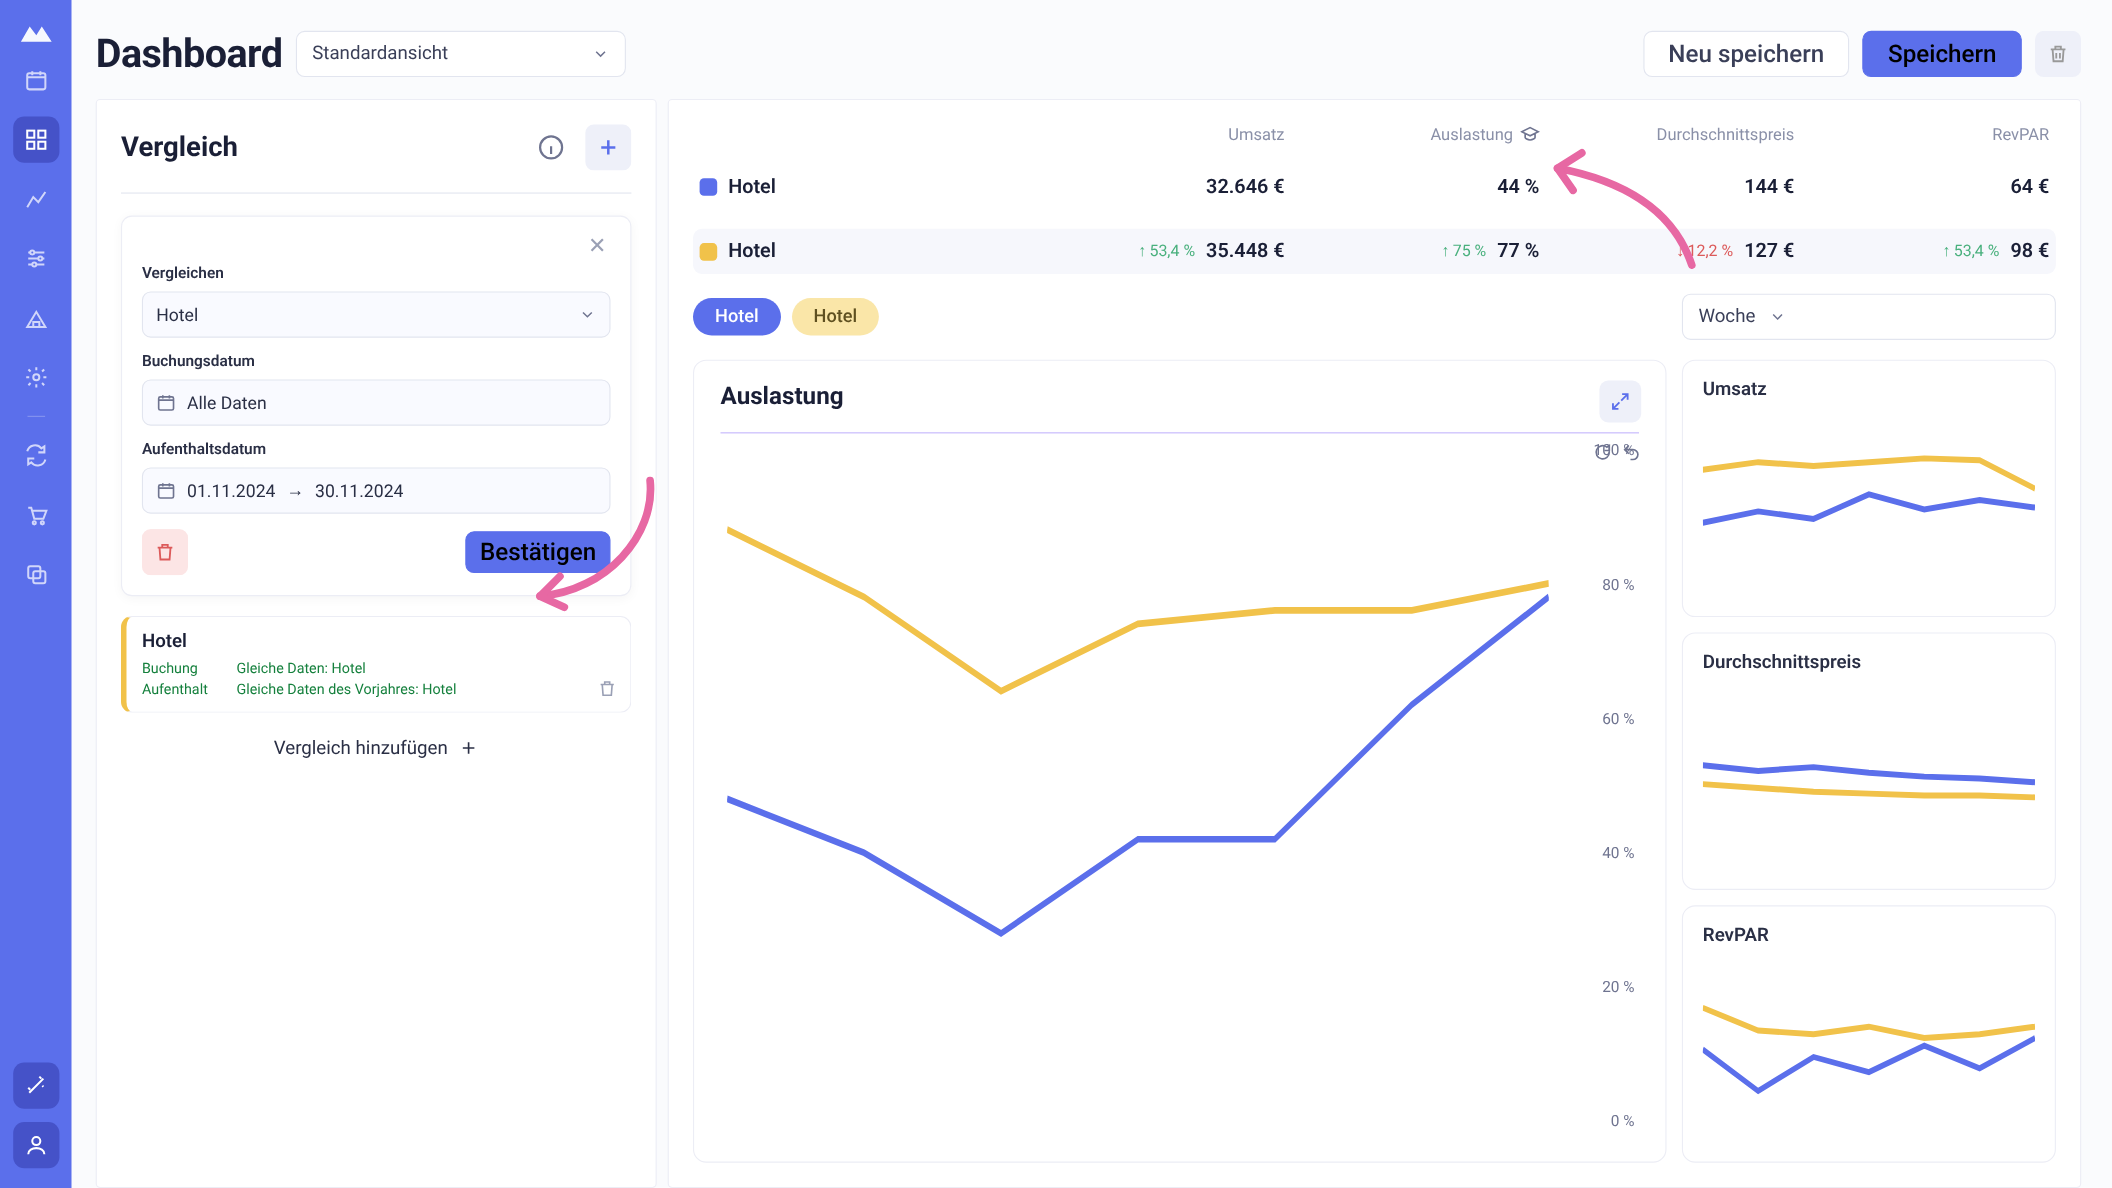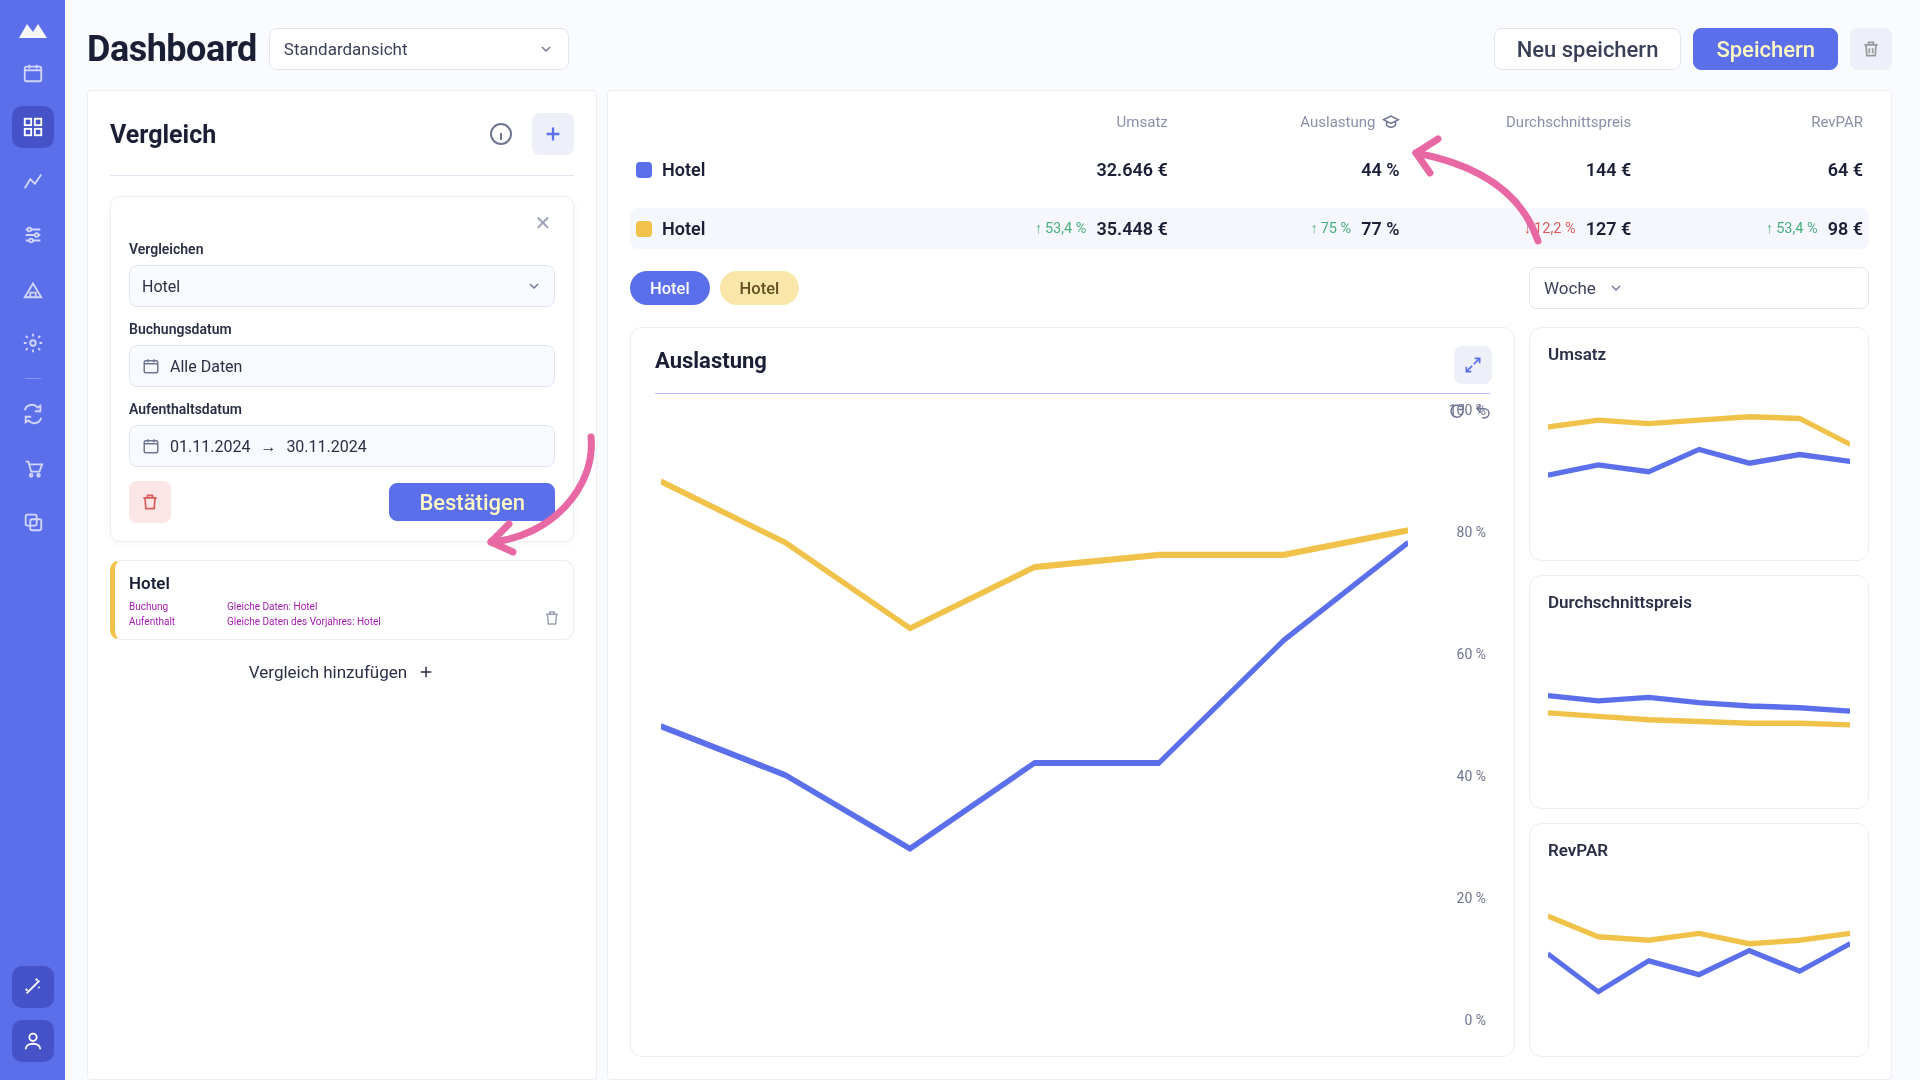--- a/index.html
+++ b/index.html
@@ -12,22 +12,22 @@
 .nav-icon.active{background:#4552c8;color:#fff}
 .nav-divider{width:16px;height:1px;background:#8694f0;margin:2px 0}
 .nav-spacer{flex:1}
 .main{flex:1;padding:28px 28px 0 22px;display:flex;flex-direction:column;gap:20px}
 .topbar{display:flex;align-items:center;gap:12px}
 .title{font-size:36px;font-weight:700;letter-spacing:-0.5px}
 .select{height:42px;border:1.5px solid #e2e5ef;border-radius:8px;background:#fff;display:flex;align-items:center;padding:0 14px;gap:12px;font-size:17px;color:#3a3f58;cursor:pointer}
 .select.wide{min-width:300px;justify-content:space-between}
 .spacer{flex:1}
 .btn{height:42px;padding:0 22px;border-radius:8px;border:1.5px solid #e2e5ef;background:#fff;font-size:22px;font-weight:500;color:#3a3f58;cursor:pointer;display:flex;align-items:center}
-.btn.primary{background:#5b6feb;color:#fef9c3;border-color:#5b6feb}
-.btn.sm{height:38px;padding:0 29px}
+.btn.primary{background:#5b6feb;color:#000000;border-color:#5b6feb}
+.btn.sm{height:38px;padding:0 12px}
 .iconbtn{width:42px;height:42px;border-radius:8px;display:flex;align-items:center;justify-content:center;cursor:pointer;border:1.5px solid transparent}
 .iconbtn.box{background:#eef0f9;color:#5b6feb}
 .iconbtn.plain{background:#eef0f9;color:#999}
 .iconbtn.danger{background:#fce5e5;color:#dc5a5a}
 .content{display:flex;gap:10px;flex:1;min-height:0}
 .panel{background:#fff;border:1.5px solid #ecedf5;border-radius:4px;padding:22px}
 .panel.compare{width:510px;display:flex;flex-direction:column;gap:18px}
 .panel.data{flex:1;display:flex;flex-direction:column;gap:18px}
 .phead{display:flex;align-items:center;gap:10px}
 .phead h2{font-size:25px;font-weight:700;flex:1}
@@ -35,21 +35,21 @@
 .card{background:#fff;border:1px solid #ecedf5;border-radius:10px;padding:14px 18px 18px}
 .card.edit{box-shadow:0 2px 10px rgba(0,0,0,0.04)}
 .closebar{display:flex;justify-content:flex-end;margin-bottom:6px}
 .close-x{color:#9aa0b5;cursor:pointer;font-size:20px;width:24px;text-align:center}
 .label{font-size:14px;font-weight:600;color:#2a2f45;margin-bottom:8px}
 .field{height:42px;border:1.5px solid #e2e5ef;background:#f9faff;border-radius:8px;display:flex;align-items:center;padding:0 12px;gap:10px;font-size:16px;color:#2a2f45;margin-bottom:14px}
 .field svg{color:#6f7490}
 .actions{display:flex;align-items:center;justify-content:space-between;margin-top:6px}
 .saved-card{border-left:5px solid #f1c24a;padding:12px 14px;display:flex;flex-direction:column;gap:4px;position:relative}
 .saved-card .name{font-size:17px;font-weight:600;margin-bottom:4px}
-.saved-card .row{display:flex;gap:18px;font-size:10px;color:#a21caf}
+.saved-card .row{display:flex;gap:6px;font-size:13px;color:#15803d}
 .saved-card .row .k{min-width:80px}
 .saved-card .del{position:absolute;right:12px;bottom:12px;color:#9aa0b5;cursor:pointer}
 .addrow{display:flex;align-items:center;justify-content:center;gap:10px;color:#2a2f45;font-size:17px;cursor:pointer;padding:4px 0}
 .metrics-head{display:grid;grid-template-columns:300px repeat(4,1fr);font-size:15px;color:#8a90a8;padding:0 6px;align-items:center}
 .metrics-head .col{text-align:right;display:flex;justify-content:flex-end;align-items:center;gap:6px}
 .metrics-row{display:grid;grid-template-columns:300px repeat(4,1fr);padding:10px 6px;align-items:center;border-radius:8px}
 .metrics-row.r2{background:#f6f7fc}
 .metrics-row .name{display:flex;align-items:center;gap:10px;font-size:18px;font-weight:600}
 .swatch{width:16px;height:16px;border-radius:4px}
 .swatch.blue{background:#5b6feb}

